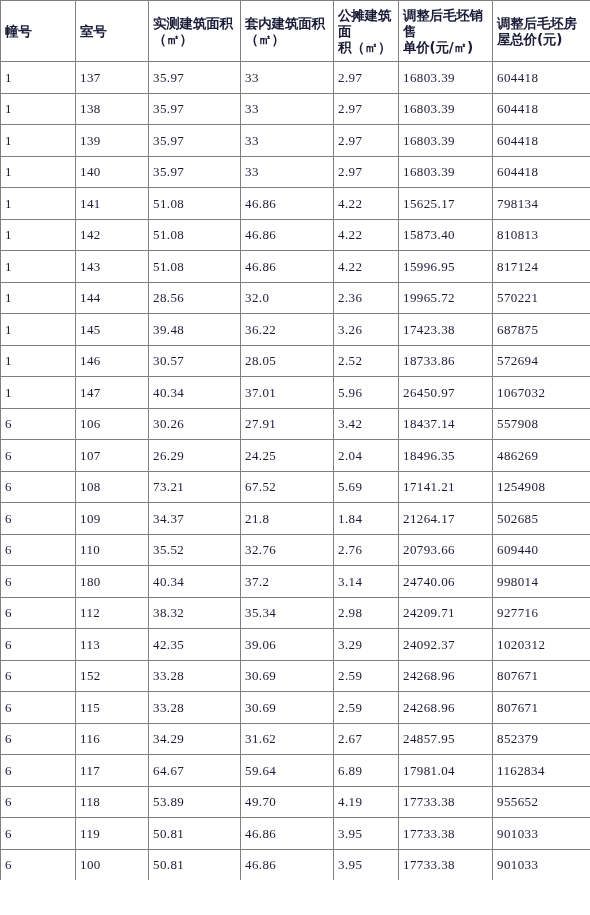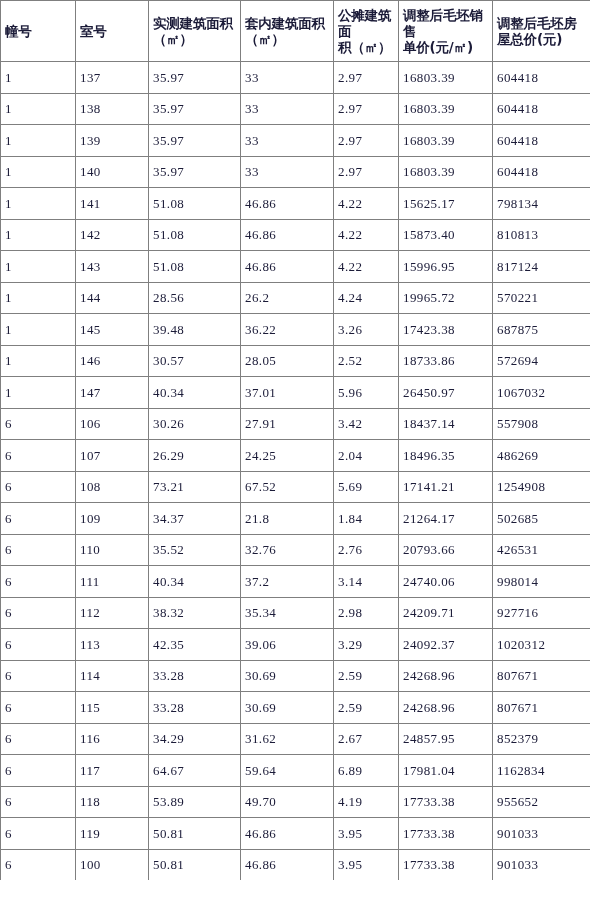--- a/index.html
+++ b/index.html
@@ -148,22 +148,22 @@
         <td>51.08</td>
         <td>46.86</td>
         <td>4.22</td>
         <td>15996.95</td>
         <td>817124</td>
       </tr>
       <tr>
         <td>1</td>
         <td>144</td>
         <td>28.56</td>
-        <td>26.2</td>
-        <td>4.24</td>
+        <td>32.0</td>
+        <td>2.36</td>
         <td>19965.72</td>
         <td>570221</td>
       </tr>
       <tr>
         <td>1</td>
         <td>145</td>
         <td>39.48</td>
         <td>36.22</td>
         <td>3.26</td>
         <td>17423.38</td>
@@ -223,25 +223,25 @@
         <td>21264.17</td>
         <td>502685</td>
       </tr>
       <tr>
         <td>6</td>
         <td>110</td>
         <td>35.52</td>
         <td>32.76</td>
         <td>2.76</td>
         <td>20793.66</td>
-        <td>426531</td>
-      </tr>
-      <tr>
-        <td>6</td>
-        <td>111</td>
+        <td>609440</td>
+      </tr>
+      <tr>
+        <td>6</td>
+        <td>180</td>
         <td>40.34</td>
         <td>37.2</td>
         <td>3.14</td>
         <td>24740.06</td>
         <td>998014</td>
       </tr>
       <tr>
         <td>6</td>
         <td>112</td>
         <td>38.32</td>
@@ -254,21 +254,21 @@
         <td>6</td>
         <td>113</td>
         <td>42.35</td>
         <td>39.06</td>
         <td>3.29</td>
         <td>24092.37</td>
         <td>1020312</td>
       </tr>
       <tr>
         <td>6</td>
-        <td>114</td>
+        <td>152</td>
         <td>33.28</td>
         <td>30.69</td>
         <td>2.59</td>
         <td>24268.96</td>
         <td>807671</td>
       </tr>
       <tr>
         <td>6</td>
         <td>115</td>
         <td>33.28</td>

